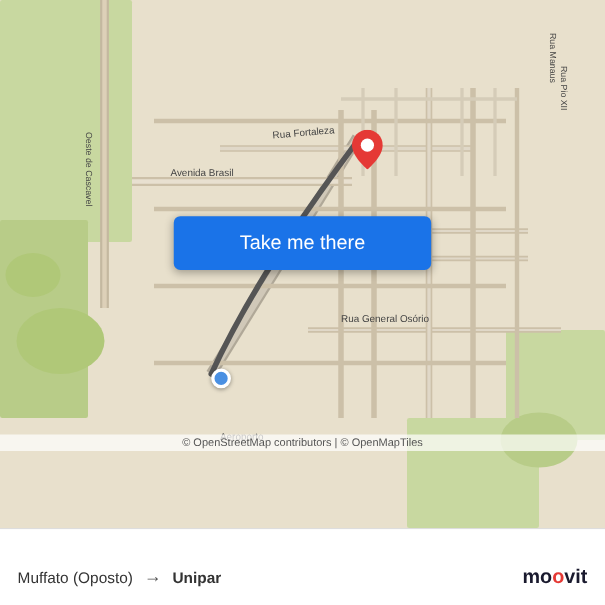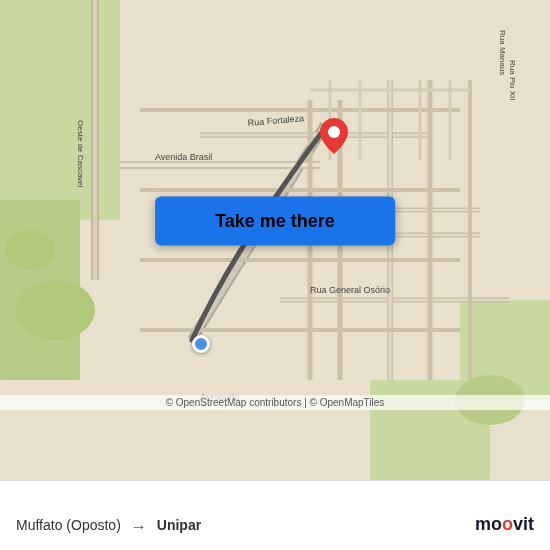--- a/index.html
+++ b/index.html
@@ -19,26 +19,26 @@
       top: 0; left: 0;
       width: 100%; height: 100%;
     }
 
     #take-me-there-btn {
       position: absolute;
       left: 50%;
       top: 46%;
       transform: translate(-50%, -50%);
       background-color: #1a73e8;
-      color: #000000;
+      color: #ffffff;
       border: none;
       border-radius: 6px;
       padding: 14px 60px;
       font-size: 18px;
-      font-weight: bold;
+      font-weight: normal;
       cursor: pointer;
       white-space: nowrap;
       box-shadow: 0 2px 8px rgba(0,0,0,0.3);
       z-index: 10;
     }
 
     #origin-marker {
       position: absolute;
       left: 192px;
       top: 335px;

